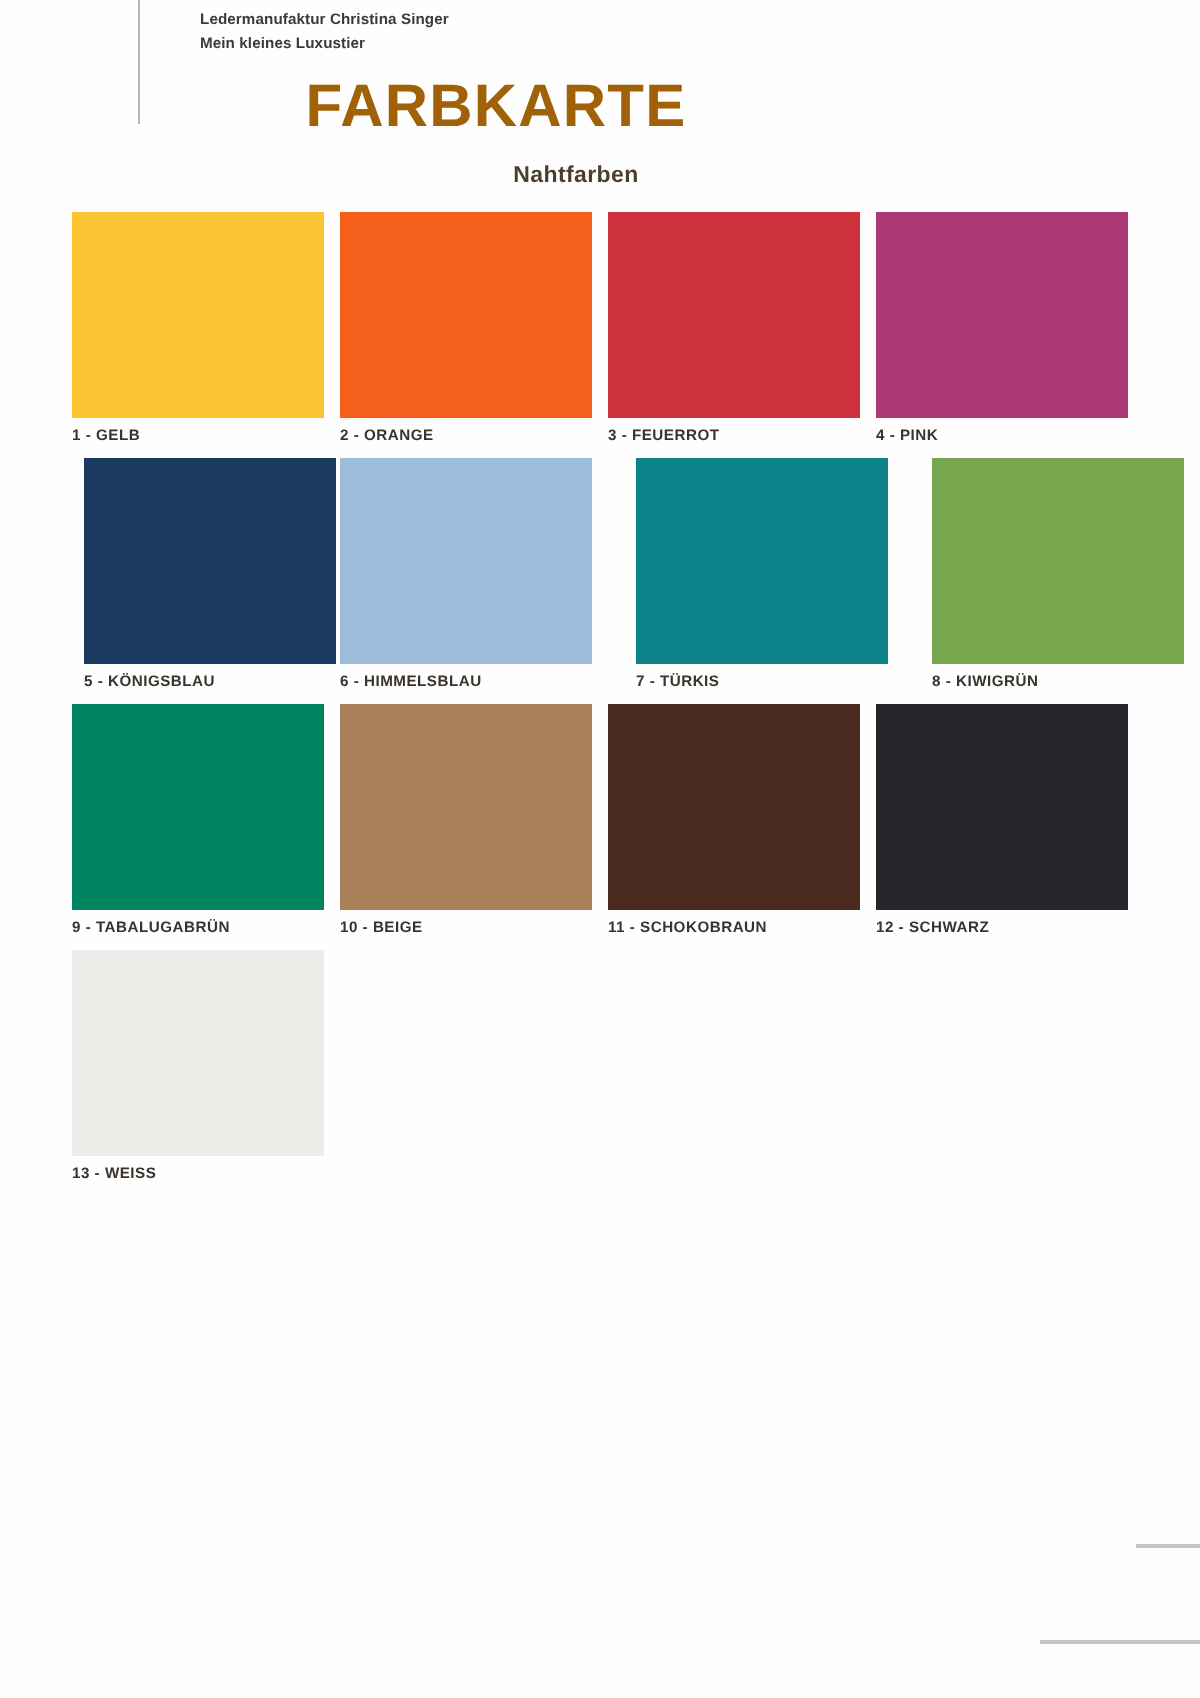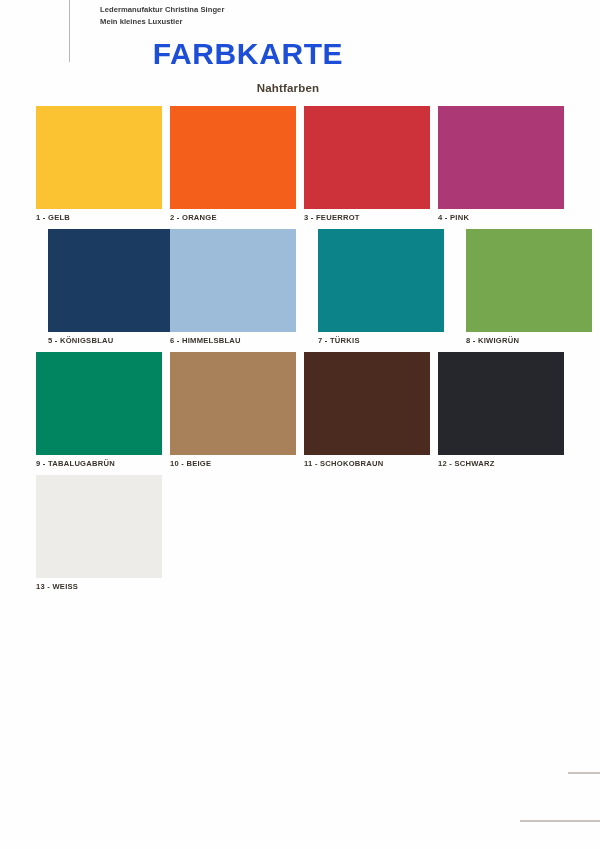--- a/index.html
+++ b/index.html
@@ -64,21 +64,21 @@
 
   
   .title {
     position: absolute;
     left: 0;
     top: 37px;
     width: 496px;
     text-align: center;
     font-size: 30px;
     font-weight: bold;
-    color: #1d4ed8;
+    color: #a16207;
     letter-spacing: 0.6px;
   }
   .subtitle {
     position: absolute;
     left: 0;
     top: 82px;
     width: 576px;
     text-align: center;
     font-size: 11.5px;
     font-weight: bold;
@@ -155,21 +155,21 @@
         <div class="swatch-label">2 - ORANGE</div>
       </div>
       <div class="swatch-cell" style="left: 268px; top: 0px;">
         <div class="swatch" style="background: rgb(205, 50, 59);"></div>
         <div class="swatch-label">3 - FEUERROT</div>
       </div>
       <div class="swatch-cell" style="left: 402px; top: 0px;">
         <div class="swatch" style="background: rgb(173, 56, 118);"></div>
         <div class="swatch-label">4 - PINK</div>
       </div>
-      <div class="swatch-cell" style="left: 12px; top: 123px;">
+      <div class="swatch-cell" style="left: 6px; top: 123px;">
         <div class="swatch" style="background: rgb(28, 59, 96);"></div>
         <div class="swatch-label">5 - KÖNIGSBLAU</div>
       </div>
       <div class="swatch-cell" style="left: 134px; top: 123px;">
         <div class="swatch" style="background: rgb(156, 188, 217);"></div>
         <div class="swatch-label">6 - HIMMELSBLAU</div>
       </div>
       <div class="swatch-cell" style="left: 268px; top: 123px; padding-left: 14px;">
         <div class="swatch" style="background: rgb(12, 131, 137);"></div>
         <div class="swatch-label">7 - TÜRKIS</div>

